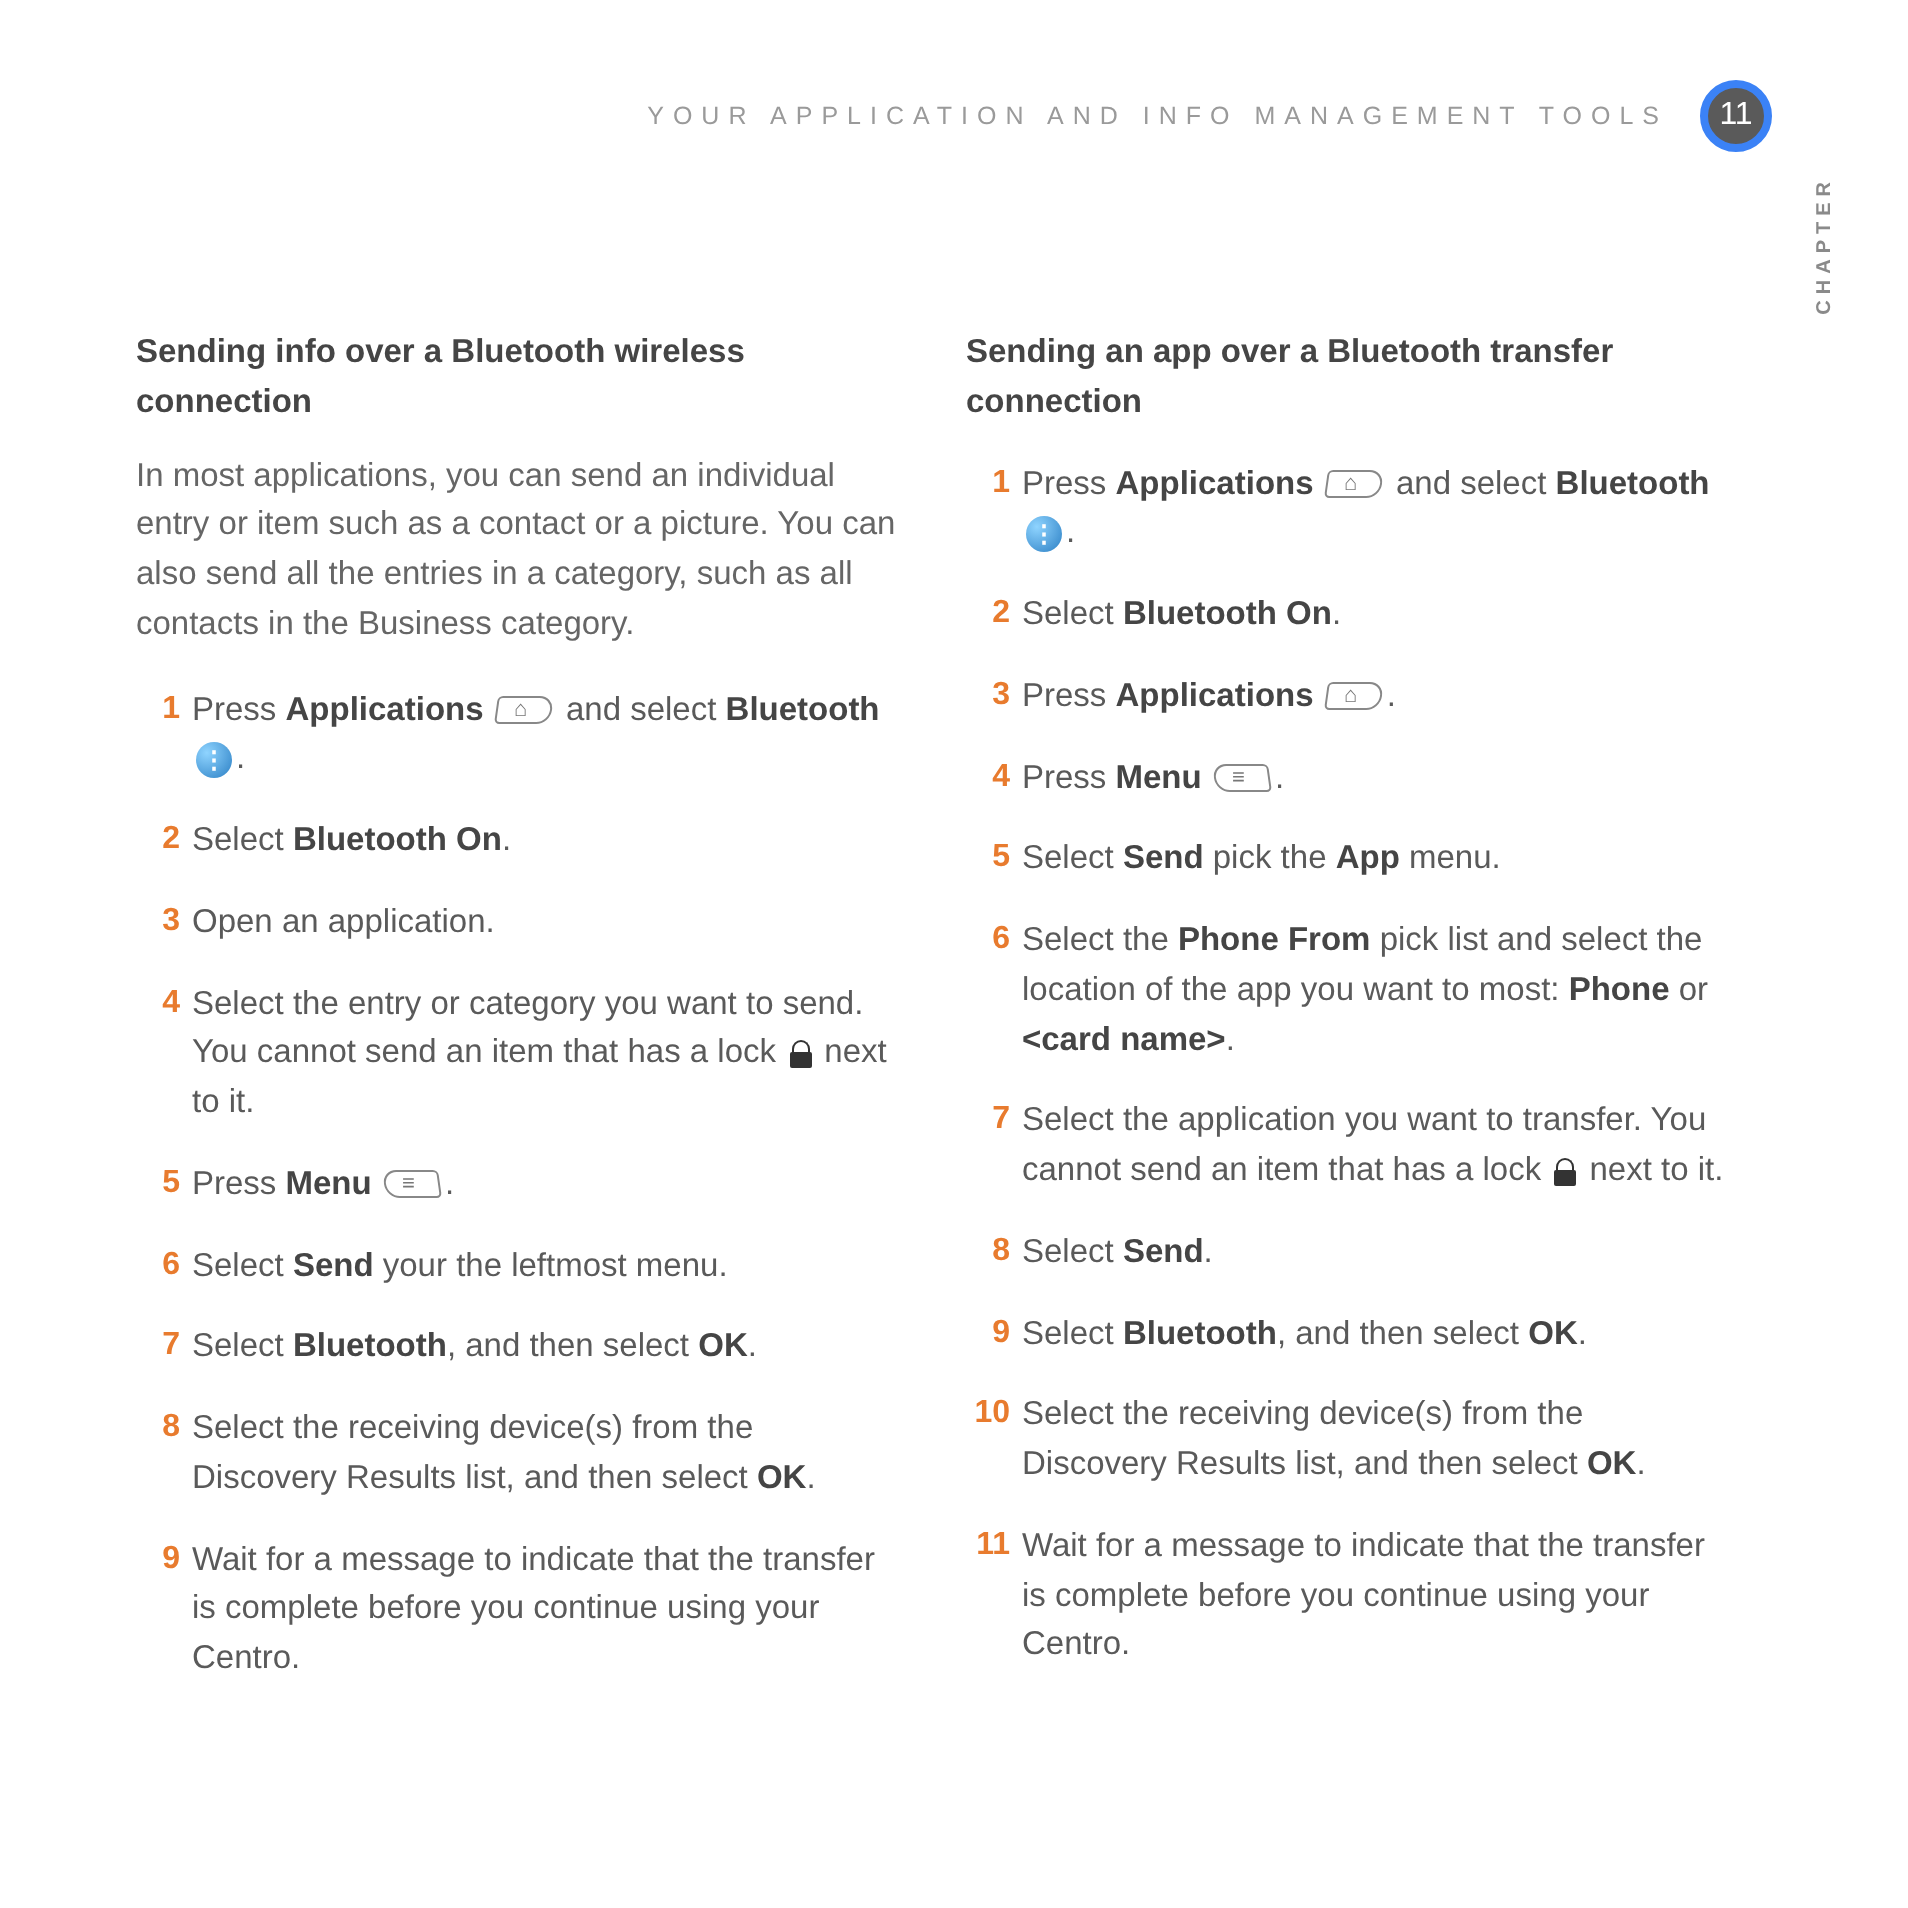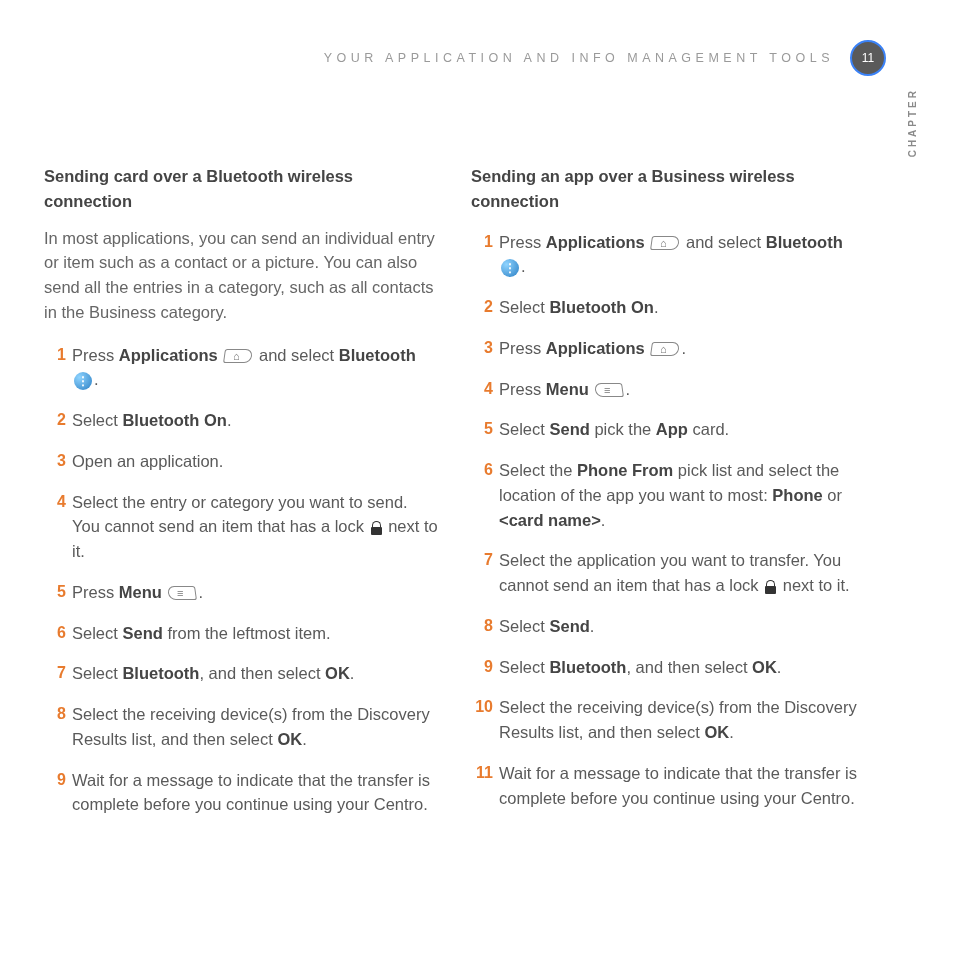--- a/index.html
+++ b/index.html
@@ -8,43 +8,43 @@
     background: #fff;
     width: 954px;
     height: 954px;
     position: relative;
     color: #4a4a4a;
   }
   .page {
     width: 954px;
     height: 954px;
     position: relative;
-    padding: 40px 68px 50px 44px;
+    padding: 40px 68px 50px 68px;
   }
   .header {
     display: flex;
     align-items: center;
     justify-content: flex-end;
     gap: 16px;
     margin-bottom: 88px;
   }
   .header-title {
     font-size: 12.5px;
     letter-spacing: 4.5px;
     color: #9a9a9a;
     font-weight: 400;
   }
   .chapter-badge {
     width: 36px;
     height: 36px;
     border-radius: 50%;
     background: #5a5a5a;
-    border: 2px solid #3b82f6;
+    border: 4px solid #3b82f6;
     color: #fff;
-    font-size: 12px;
+    font-size: 16px;
     font-weight: 400;
     display: flex;
     align-items: center;
     justify-content: center;
   }
   .chapter-label {
     position: absolute;
     right: 36px;
     top: 88px;
     writing-mode: vertical-rl;
@@ -218,21 +218,21 @@
 
   <div class="header">
     <div class="header-title">YOUR APPLICATION AND INFO MANAGEMENT TOOLS</div>
     <div class="chapter-badge">11</div>
   </div>
   <div class="chapter-label">CHAPTER</div>
 
   <div class="columns">
 
     <div class="column">
-      <div class="section-title">Sending card over a Bluetooth wireless connection</div>
+      <div class="section-title">Sending info over a Bluetooth wireless connection</div>
       <div class="intro">In most applications, you can send an individual entry or item such as a contact or a picture. You can also send all the entries in a category, such as all contacts in the Business category.</div>
       <ol class="steps">
         <li>
           <span>Press </span><b>Applications</b>
           <span class="icon">
               <span class="icon-key"></span>
             </span>
           <span> and select </span><b>Bluetooth</b>
           <span class="icon icon-bt">⋮</span><span>.</span>
         </li>
@@ -243,34 +243,34 @@
         <li>
           <span>Select the entry or category you want to send. You cannot send an item that has a lock </span><span class="icon-lock"></span><span> next to it.</span>
         </li>
         <li>
           <span>Press </span><b>Menu</b>
           <span class="icon">
               <span class="icon-menu-key"></span>
             </span><span>.</span>
         </li>
         <li>
-          <span>Select </span><b>Send</b><span> from the leftmost item.</span>
+          <span>Select </span><b>Send</b><span> your the leftmost menu.</span>
         </li>
         <li>
           <span>Select </span><b>Bluetooth</b><span>, and then select </span><b>OK</b><span>.</span>
         </li>
         <li>
           <span>Select the receiving device(s) from the Discovery Results list, and then select </span><b>OK</b><span>.</span>
         </li>
         <li><span>Wait for a message to indicate that the transfer is complete before you continue using your Centro.</span></li>
       </ol>
     </div>
 
     <div class="column">
-      <div class="section-title">Sending an app over a Business wireless connection</div>
+      <div class="section-title">Sending an app over a Bluetooth transfer connection</div>
       <ol class="steps">
         <li>
           <span>Press </span><b>Applications</b>
           <span class="icon">
               <span class="icon-key"></span>
             </span>
           <span> and select </span><b>Bluetooth</b>
           <span class="icon icon-bt">⋮</span><span>.</span>
         </li>
         <li>
@@ -282,21 +282,21 @@
               <span class="icon-key"></span>
             </span><span>.</span>
         </li>
         <li>
           <span>Press </span><b>Menu</b>
           <span class="icon">
               <span class="icon-menu-key"></span>
             </span><span>.</span>
         </li>
         <li>
-          <span>Select </span><b>Send</b><span> pick the </span><b>App</b><span> card.</span>
+          <span>Select </span><b>Send</b><span> pick the </span><b>App</b><span> menu.</span>
         </li>
         <li>
           <span>Select the </span><b>Phone From</b><span> pick list and select the location of the app you want to most: </span><b>Phone</b><span> or </span><b>&lt;card name&gt;</b><span>.</span>
         </li>
         <li>
           <span>Select the application you want to transfer. You cannot send an item that has a lock </span><span class="icon-lock"></span><span> next to it.</span>
         </li>
         <li>
           <span>Select </span><b>Send</b><span>.</span>
         </li>

